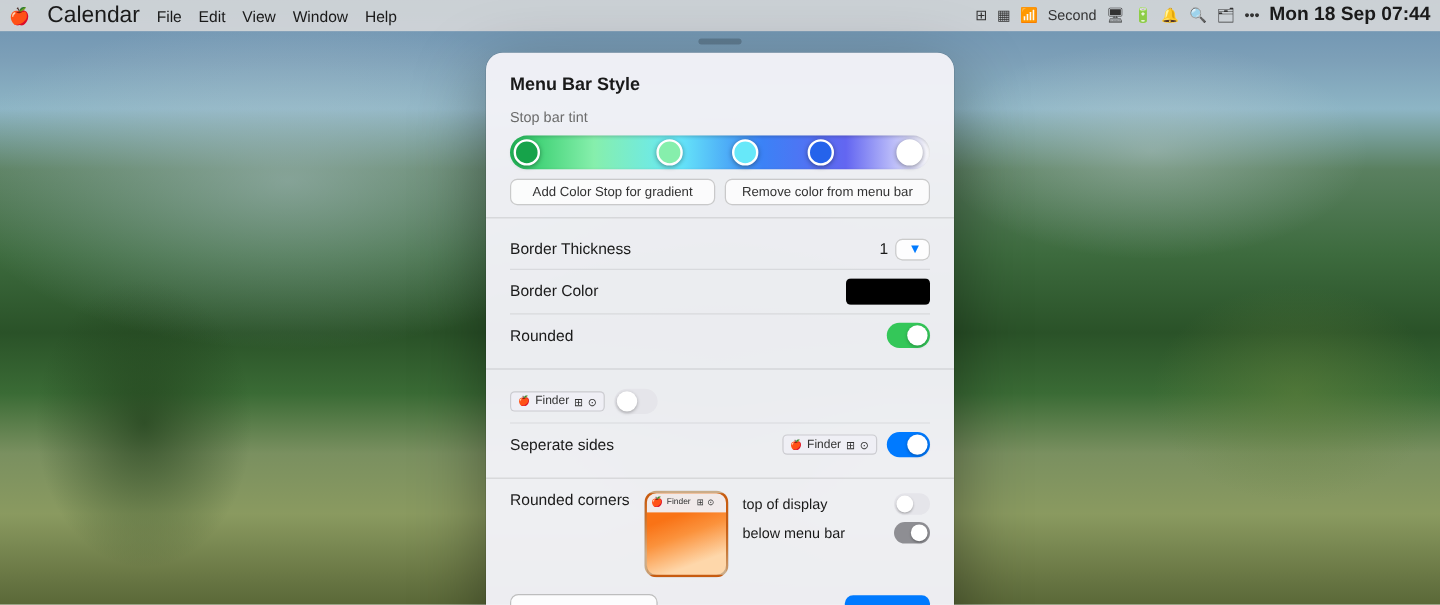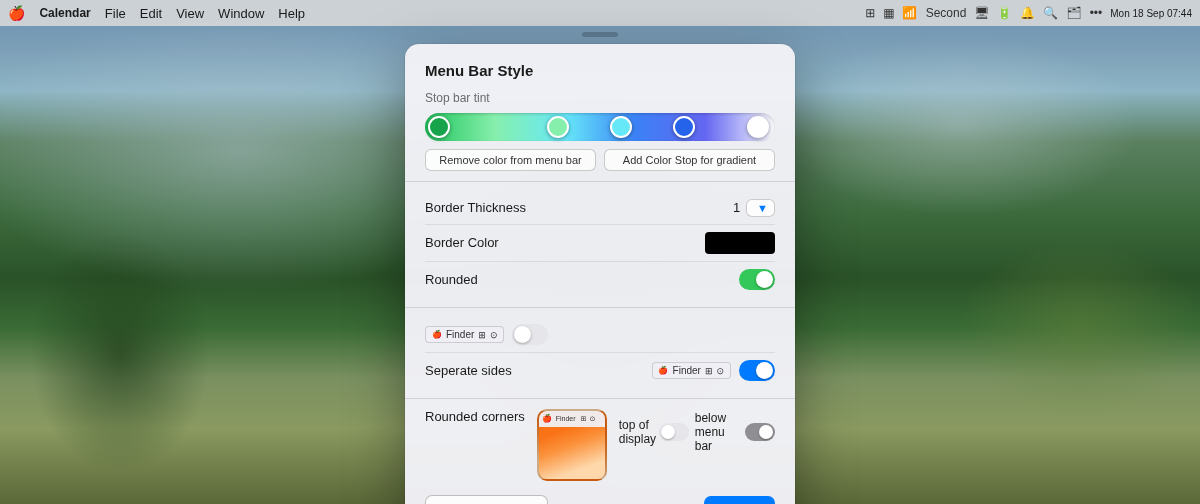--- a/index.html
+++ b/index.html
@@ -59,39 +59,39 @@
     .menu-bar-left {
       display: flex;
       align-items: center;
       gap: 14px;
     }
     .apple-logo {
       font-size: 14px;
       color: #1a1a1a;
     }
     .menu-bar-app {
-      font-size: 12px;
-      font-weight: 700;
+      font-size: 19px;
+      font-weight: 400;
       color: #1a1a1a;
     }
     .menu-bar-item {
       font-size: 13px;
       color: #1a1a1a;
     }
     .menu-bar-right {
       margin-left: auto;
       display: flex;
       align-items: center;
       gap: 8px;
       font-size: 12px;
       color: #1a1a1a;
     }
     .menu-bar-time {
-      font-size: 10px;
-      font-weight: 400;
+      font-size: 16px;
+      font-weight: 700;
       color: #1a1a1a;
     }
     .menu-icon {
       font-size: 12px;
       color: #333;
     }
 
     
     .dialog {
       position: absolute;
@@ -314,21 +314,21 @@
       gap: 3px;
       font-size: 7px;
       color: #333;
     }
     .phone-apple {
       font-size: 8px;
     }
     .rounded-options {
       flex: 1;
       display: flex;
-      flex-direction: row;
+      flex-direction: column;
       gap: 6px;
       padding-top: 2px;
     }
     .rounded-option-row {
       display: flex;
       align-items: center;
     }
     .rounded-option-label {
       font-size: 12px;
       color: #1a1a1a;
@@ -422,22 +422,22 @@
   <div class="section">
     <div class="section-label">Stop bar tint</div>
     <div class="gradient-track">
       <div class="gradient-stop stop-green"></div>
       <div class="gradient-stop stop-lightgreen"></div>
       <div class="gradient-stop stop-cyan"></div>
       <div class="gradient-stop stop-blue"></div>
       <div class="gradient-stop stop-white"></div>
     </div>
     <div class="gradient-buttons">
+      <button class="gradient-btn">Add Color Stop for gradient</button>
       <button class="gradient-btn">Remove color from menu bar</button>
-      <button class="gradient-btn">Add Color Stop for gradient</button>
     </div>
   </div>
 
   <div class="divider"></div>
 
   <div class="settings-section">
 
     <div class="setting-row">
       <span class="setting-label">Border Thickness</span>
       <span class="setting-value">1</span>

